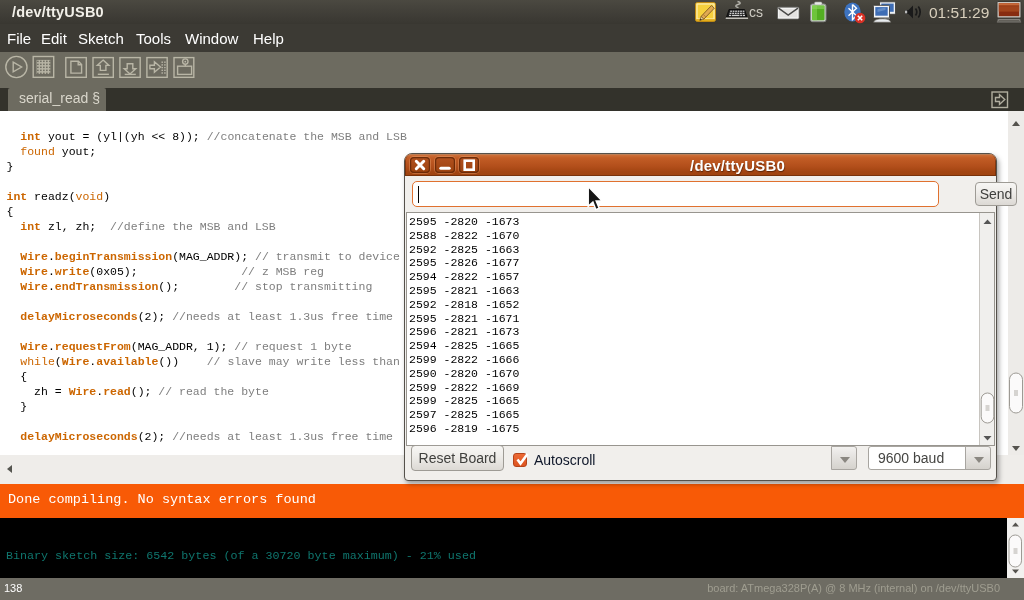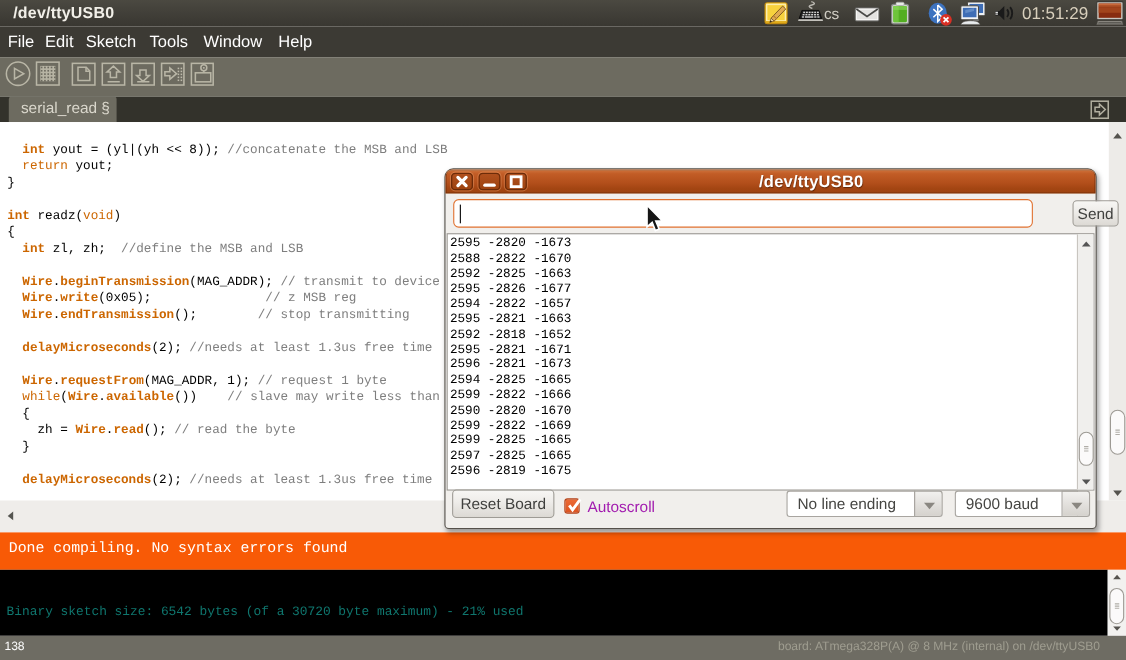--- a/index.html
+++ b/index.html
@@ -73,21 +73,21 @@
 #sendbtn { left:540px; top:28px; width:42px; height:24px; line-height:23px;margin-left:30px; }
 #resetbtn { left:6px; top:291px; width:93px; height:26px; line-height:25px; }
 #starea { position:absolute; left:1px; top:57.5px; width:588.5px; height:234px;
   background:#fff; border:1px solid #98958f;padding-left:16px; }
 #snums { position:absolute; left:2px; top:2.5px; font-family:"Liberation Mono",monospace;
   font-size:11.5px; line-height:13.8px; color:#000; }
 #sscroll { position:absolute; right:0; top:0; width:15px; height:232px; background:#f0efed; border-left:1px solid #c8c5c0; }
 #scheck { position:absolute; left:108px; top:299px; width:14px; height:14px;
   background:linear-gradient(180deg,#ec6a35 0%,#dd5420 100%); border:1px solid #b4431a; border-radius:3px; }
 #scheck svg { position:absolute; left:-1.5px; top:-4.5px; }
-#aslabel { position:absolute; left:129px; top:298px; font-size:14px; color:#a21caf; }
+#aslabel { position:absolute; left:129px; top:298px; font-size:14px; color:#0f172a; }
 .combo { position:absolute; top:292px; height:24px; background:#fff; border:1px solid #a8a5a0;
   border-radius:3px 0 0 3px; font-size:14px; color:#454542; padding:3px 0 0 9px; }
 .cbtn { position:absolute; top:292px; width:26px; height:24px;
   background:linear-gradient(180deg,#f2f1ef 0%,#e6e4e1 40%,#d5d2cd 100%);
   border:1px solid #a8a5a0; border-radius:0 3px 3px 0; }
 </style>
 </head>
 <body>
 
 <div class="abs" id="panel">
@@ -250,21 +250,21 @@
   <svg style="position:absolute;left:991px;top:3px" width="18" height="18" viewBox="0 0 18 18">
     <g fill="none" stroke="#b1ae9f" stroke-width="1.4">
       <rect x="1" y="1" width="15.5" height="15.5"></rect>
       <path d="M4.5,6.5 h4 v-3 l5.3,5 l-5.3,5 v-3 h-4 Z"></path>
     </g>
   </svg>
 </div>
 
 <div class="abs" id="editor">
 <pre id="code">  <span class="k">int</span> yout = (yl|(yh &lt;&lt; 8)); <span class="c">//concatenate the MSB and LSB</span>
-  <span class="k2">return</span> yout;
+  <span class="k2">found</span> yout;
 }
 
 <span class="k">int</span> readz(<span class="k2">void</span>)
 {
   <span class="k">int</span> zl, zh;  <span class="c">//define the MSB and LSB</span>
 
   <span class="k">Wire</span>.<span class="k">beginTransmission</span>(MAG_ADDR); <span class="c">// transmit to device #0x0E</span>
   <span class="k">Wire</span>.<span class="k">write</span>(0x05);               <span class="c">// z MSB reg</span>
   <span class="k">Wire</span>.<span class="k">endTransmission</span>();        <span class="c">// stop transmitting</span>
 
@@ -360,21 +360,20 @@
       </svg>
     </div>
   </div>
   <div class="gbtn" id="resetbtn">Reset Board</div>
   <div id="scheck">
       <svg width="18" height="18">
         <path d="M4.5,9.5 L7.5,13.5 L14.5,4" fill="none" stroke="#fff" stroke-width="2.6"></path>
       </svg>
     </div>
   <span id="aslabel">Autoscroll</span>
-  <div class="combo" style="left:310px; width:117px;">No line ending</div>
   <div class="cbtn" style="left:426px;"><svg width="26" height="24">
         <path d="M8,10 L13,16 L18,10 Z" fill="#8a8781"></path>
       </svg></div>
   <div class="combo" style="left:463px; width:112px;">9600 baud</div>
   <div class="cbtn" style="left:560px;"><svg width="26" height="24">
         <path d="M8,10 L13,16 L18,10 Z" fill="#8a8781"></path>
       </svg></div>
 </div>
 
 <svg class="abs" style="left:586px;top:185px" width="18" height="28" viewBox="0 0 18 28">

